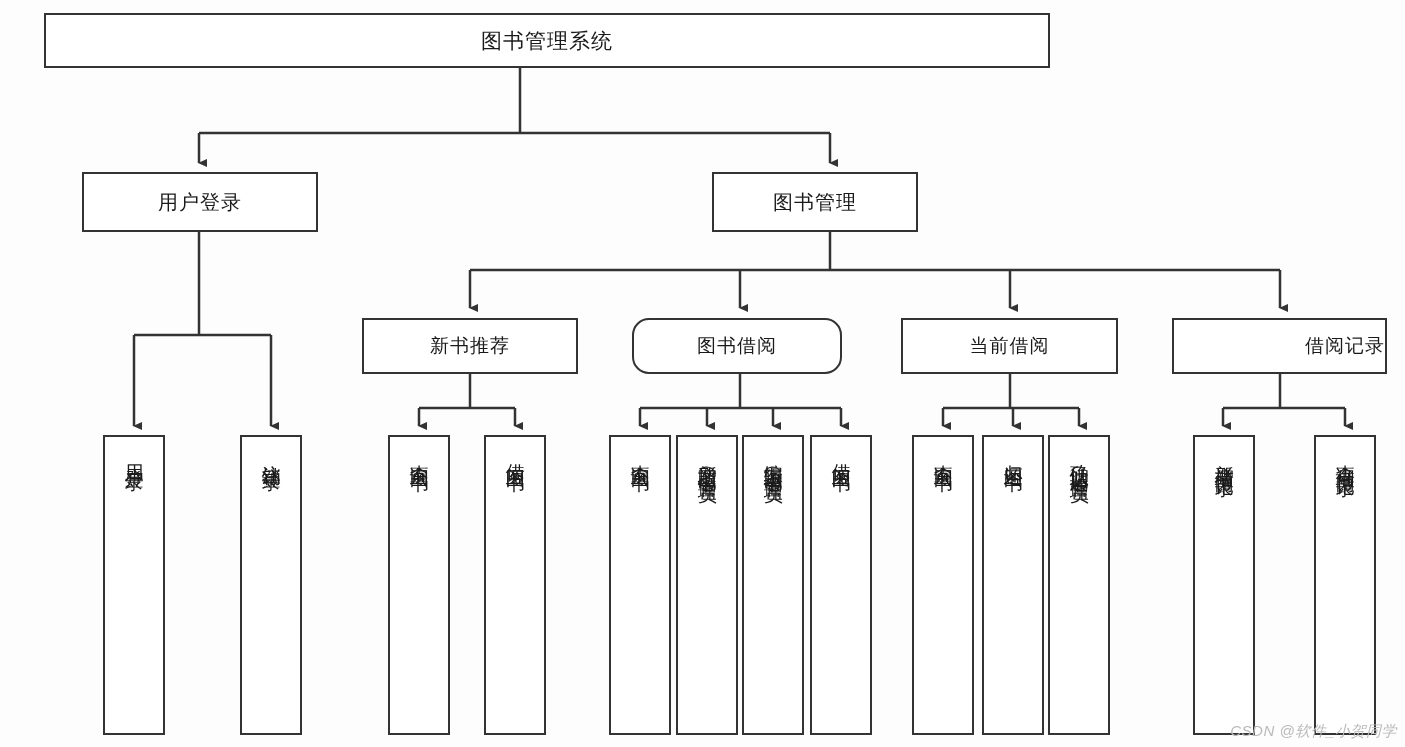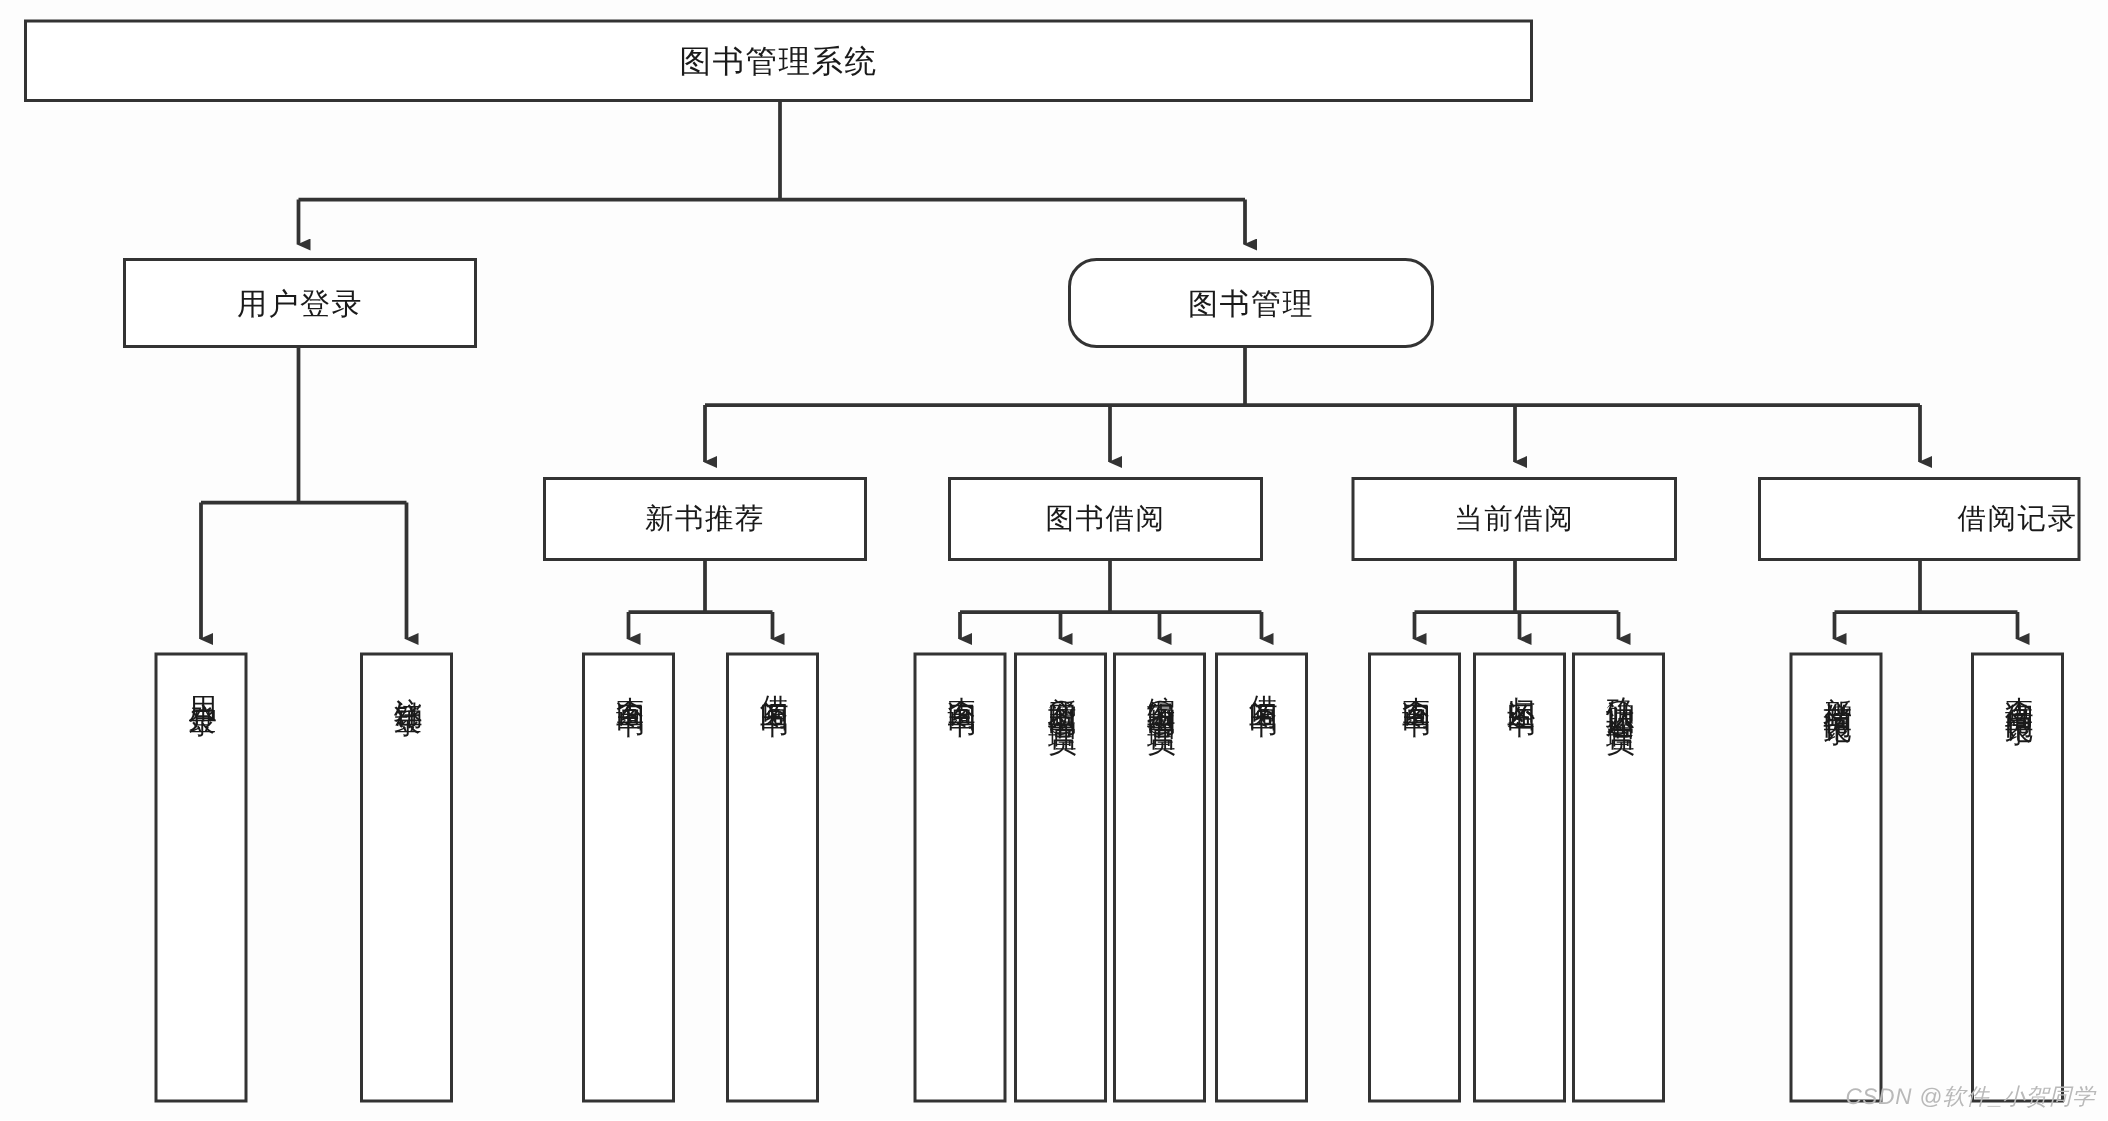--- a/index.html
+++ b/index.html
@@ -32,20 +32,21 @@
     background: #ffffff;
     border: 2.5px solid #333333;
     display: flex;
     align-items: center;
     justify-content: center;
     color: #1a1a1a;
     z-index: 2;
   }
   .node.root {
     font-size: 21px;
+    margin-left: 28px;
   }
   .node.level1 {
     font-size: 20px;
   }
   .node.level2 {
     font-size: 19px;
   }
   .node.leaf {
     align-items: flex-start;
     justify-content: center;
@@ -131,28 +132,28 @@
     </g>
   </svg>
 
   <div class="node root" style="left:16px; top:13px; width:1006px; height:55px;">
     <span class="label">图书管理系统</span>
   </div>
 
   <div class="node level1" style="left:82px; top:172px; width:236px; height:60px;">
     <span class="label">用户登录</span>
   </div>
-  <div class="node level1" style="left:712px; top:172px; width:244px; height:60px;border-radius:19px;">
+  <div class="node level1" style="left:712px; top:172px; width:206px; height:60px;">
     <span class="label">图书管理</span>
   </div>
 
   <div class="node level2" style="left:362px; top:318px; width:216px; height:56px;">
     <span class="label">新书推荐</span>
   </div>
-  <div class="node level2" style="left:632px; top:318px; width:210px; height:56px;">
+  <div class="node level2" style="left:632px; top:318px; width:210px; height:56px;border-radius:17px;">
     <span class="label">图书借阅</span>
   </div>
   <div class="node level2" style="left:901px; top:318px; width:217px; height:56px;">
     <span class="label">当前借阅</span>
   </div>
   <div class="node level2" style="left:1172px; top:318px; width:215px; height:56px;justify-content:flex-end;">
     <span class="label">借阅记录</span>
   </div>
 
   <div class="node leaf" style="left:103px; top:435px; width:62px; height:300px;">

